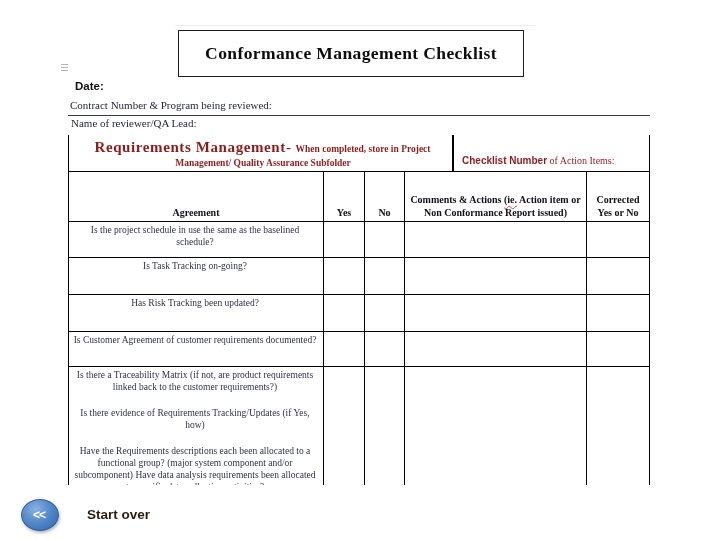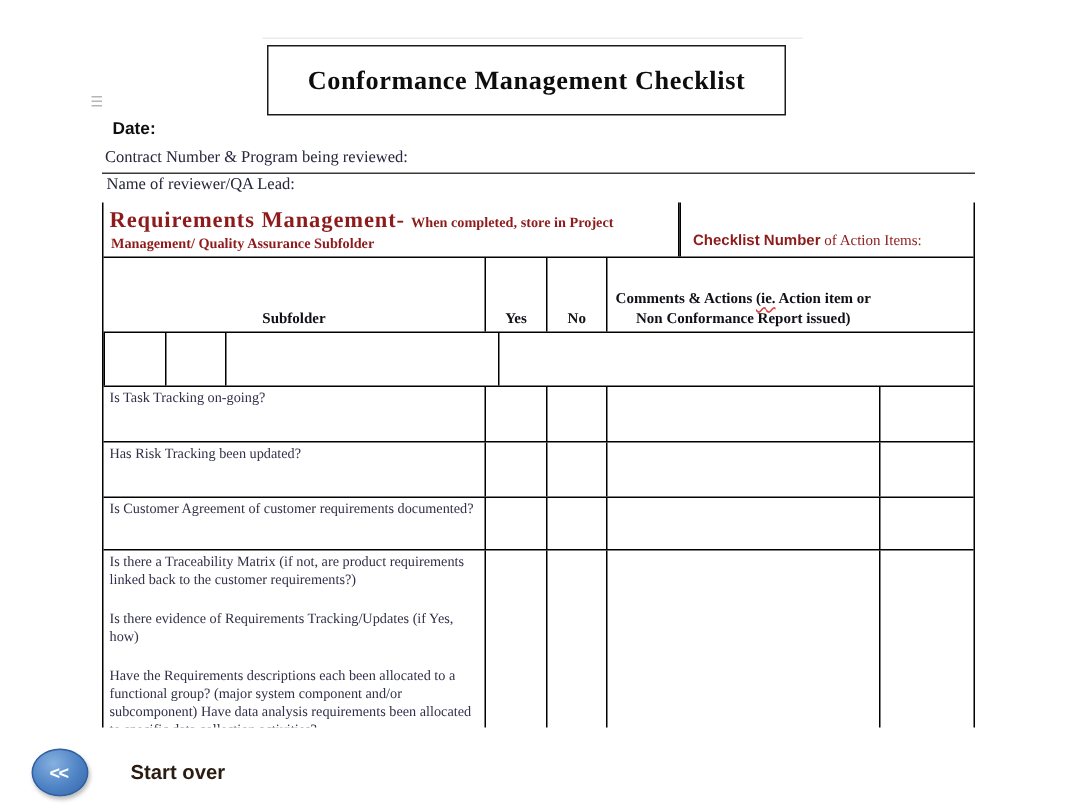--- a/index.html
+++ b/index.html
@@ -23,21 +23,21 @@
   .contract-label { position:absolute; left:68px; top:99px; width:582px; box-sizing:border-box;
     padding:0 0 4px 2px; font:11px "Liberation Serif", serif; color:#26263c; border-bottom:1px solid #3a3a3a; }
 
   .reviewer-label { position:absolute; left:71px; top:117px; font:11px "Liberation Serif", serif; color:#26263c; }
 
   
   .ctable { position:absolute; left:68px; top:135px; width:582px; box-sizing:border-box;
     border-left:1px solid #000; border-right:1px solid #000; }
   .tr { display:flex; border-bottom:1px solid #000; box-sizing:border-box; }
   .cell { box-sizing:border-box; border-left:1px solid #000; overflow:hidden; }
-  .cell.first { border-left:none; }
+  .cell.first { border-left:none;text-align:center; }
   .c1 { width:254px; } .c2 { width:41px; } .c3 { width:40px; } .c4 { width:182px; } .c5 { width:63px; }
 
   
   .r-red { height:37px; }
   .r-red .hA { width:384px; border-right:1px solid #000; padding:3px 0 0 4px; box-sizing:border-box; }
   .r-red .hB { flex:1; display:flex; align-items:flex-end; padding:0 0 3px 8px; }
   .red-big { font:bold 15px "Liberation Serif", serif; color:var(--dark-red,#8e1b1b); letter-spacing:.6px; }
   .red-small { font:bold 9.5px "Liberation Serif", serif; color:var(--dark-red,#8e1b1b); }
   .red-line2 { margin-top:2px; margin-left:1px; }
   .res-bold { font:bold 10px "Liberation Sans", sans-serif; color:var(--dark-red,#8e1b1b); }
@@ -97,29 +97,31 @@
         <div class="red-small red-line2">Management/ Quality Assurance Subfolder</div>
       </div>
       <div class="cell hB">
         <span>
           <span class="res-bold">Checklist Number</span><span class="res-rest"> of Action Items:</span>
         </span>
       </div>
     </div>
 
     <div class="tr r-head">
-      <div class="cell first c1 hdr">Subfolder</div>
+      <div class="cell first c1 hdr">Agreement</div>
       <div class="cell c2 hdr">Yes</div>
       <div class="cell c3 hdr">No</div>
       <div class="cell c4 hdr">
         <span><span>Comments &amp; Actions </span><span class="squiggle">(ie.</span><span> Action item or Non Conformance Report issued)</span></span>
       </div>
+      <div class="cell c5 hdr">Corrected Yes or No</div>
     </div>
 
     <div class="tr h36">
+      <div class="cell first c1 q">Is the project schedule in use the same as the baselined schedule?</div>
       <div class="cell c2"></div>
       <div class="cell c3"></div>
       <div class="cell c4"></div>
       <div class="cell c5"></div>
     </div>
 
     <div class="tr h37">
       <div class="cell first c1 q">Is Task Tracking on-going?</div>
       <div class="cell c2"></div>
       <div class="cell c3"></div>

